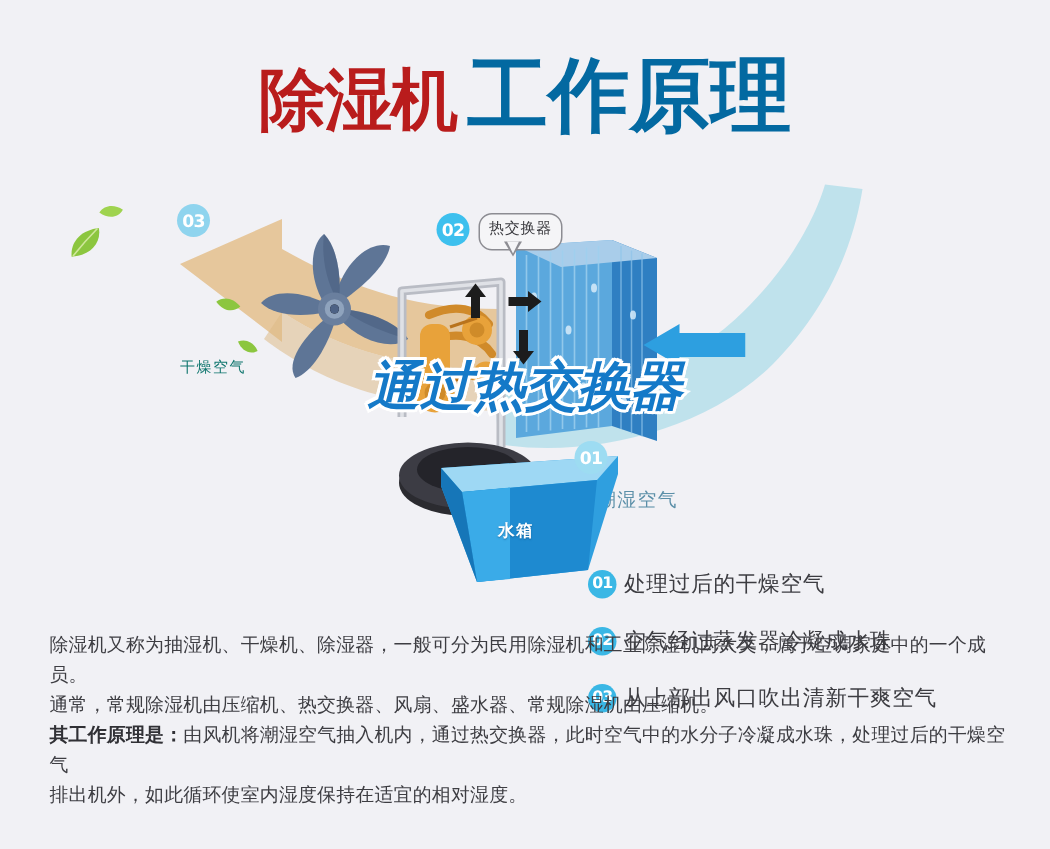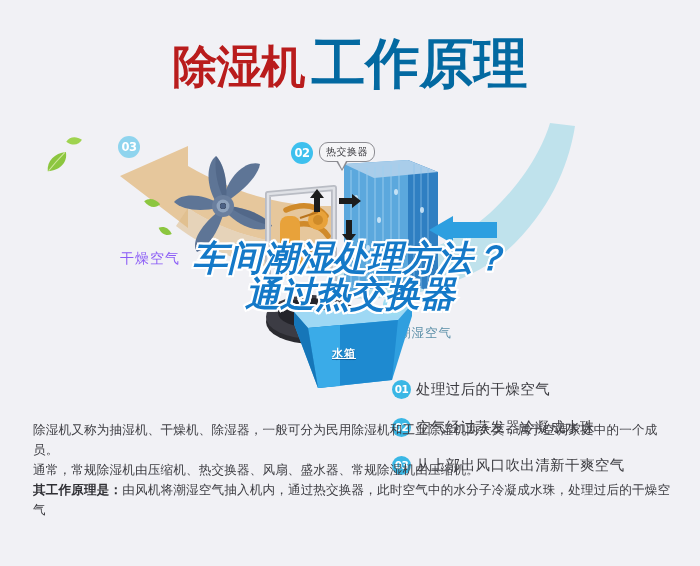--- a/index.html
+++ b/index.html
@@ -73,25 +73,24 @@
     top: 28px;
     width: 275px;
     height: 135px;
   }
   .tan-arrow svg { display: block; }
 
   .label-dry {
     position: absolute;
     left: 120px;
     top: 120px;
-    font-size: 14px;
-    color: #8b5cf6;
+    font-size: 10px;
+    color: #0f766e;
     letter-spacing: 1px;
     font-weight: 500;
-    margin-top: 12px;
   }
 
   .label-moist {
     position: absolute;
     left: 398px;
     top: 207px;
     font-size: 12.5px;
     color: #5b8fa8;
     letter-spacing: 1px;
     font-weight: 500;
@@ -117,21 +116,21 @@
   .badge-01 { left: 383px; top: 176px; background: #9ddcf2; }
 
   
   .callout {
     position: absolute;
     left: 319px;
     top: 24px;
     background: #f5f5f7;
     border: 1.3px solid #8c8c92;
     border-radius: 9px;
-    padding: 2px 6px 2px;
+    padding: 2px 6px 7px;
     font-size: 10px;
     color: #3a3a3f;
     letter-spacing: 0.5px;
     white-space: nowrap;
   }
   .callout-tail {
     position: absolute;
     left: 336px;
     top: 43px;
     width: 0; height: 0;
@@ -174,21 +173,20 @@
   .tank svg { display: block; }
   .tank-label {
     position: absolute;
     left: 332px;
     top: 228px;
     font-size: 11px;
     color: #ffffff;
     letter-spacing: 1px;
     font-weight: bold;
     text-shadow: 0 1px 1px rgba(0,60,110,.5);
-    text-decoration: underline;
   }
 
   
   .steps {
     position: absolute;
     left: 392px;
     top: 252px;
     width: 300px;
   }
   .step {
@@ -435,27 +433,27 @@
       </div>
       <div class="step">
         <span class="step-badge">03</span>
         <span class="step-text">从上部出风口吹出清新干爽空气</span>
       </div>
     </div>
 
   </div>
 
   <div class="overlay">
-    <div class="overlay-line">车间潮湿处理方法？</div>
     <div class="overlay-line">通过热交换器</div>
   </div>
 
   <div class="copy">
     <div class="blk">
       <p>除湿机又称为抽湿机、干燥机、除湿器，一般可分为民用除湿机和工业除湿机两大类，属于空调家庭中的一个成员。</p>
       <p>通常，常规除湿机由压缩机、热交换器、风扇、盛水器、常规除湿机由压缩机。</p>
     </div>
     <div>
       <p><span class="lead">其工作原理是：</span><span>由风机将潮湿空气抽入机内，通过热交换器，此时空气中的水分子冷凝成水珠，处理过后的干燥空气</span></p>
+      <p>排出机外，如此循环使室内湿度保持在适宜的相对湿度。</p>
     </div>
   </div>
 
 </div>
 
 </body></html>

